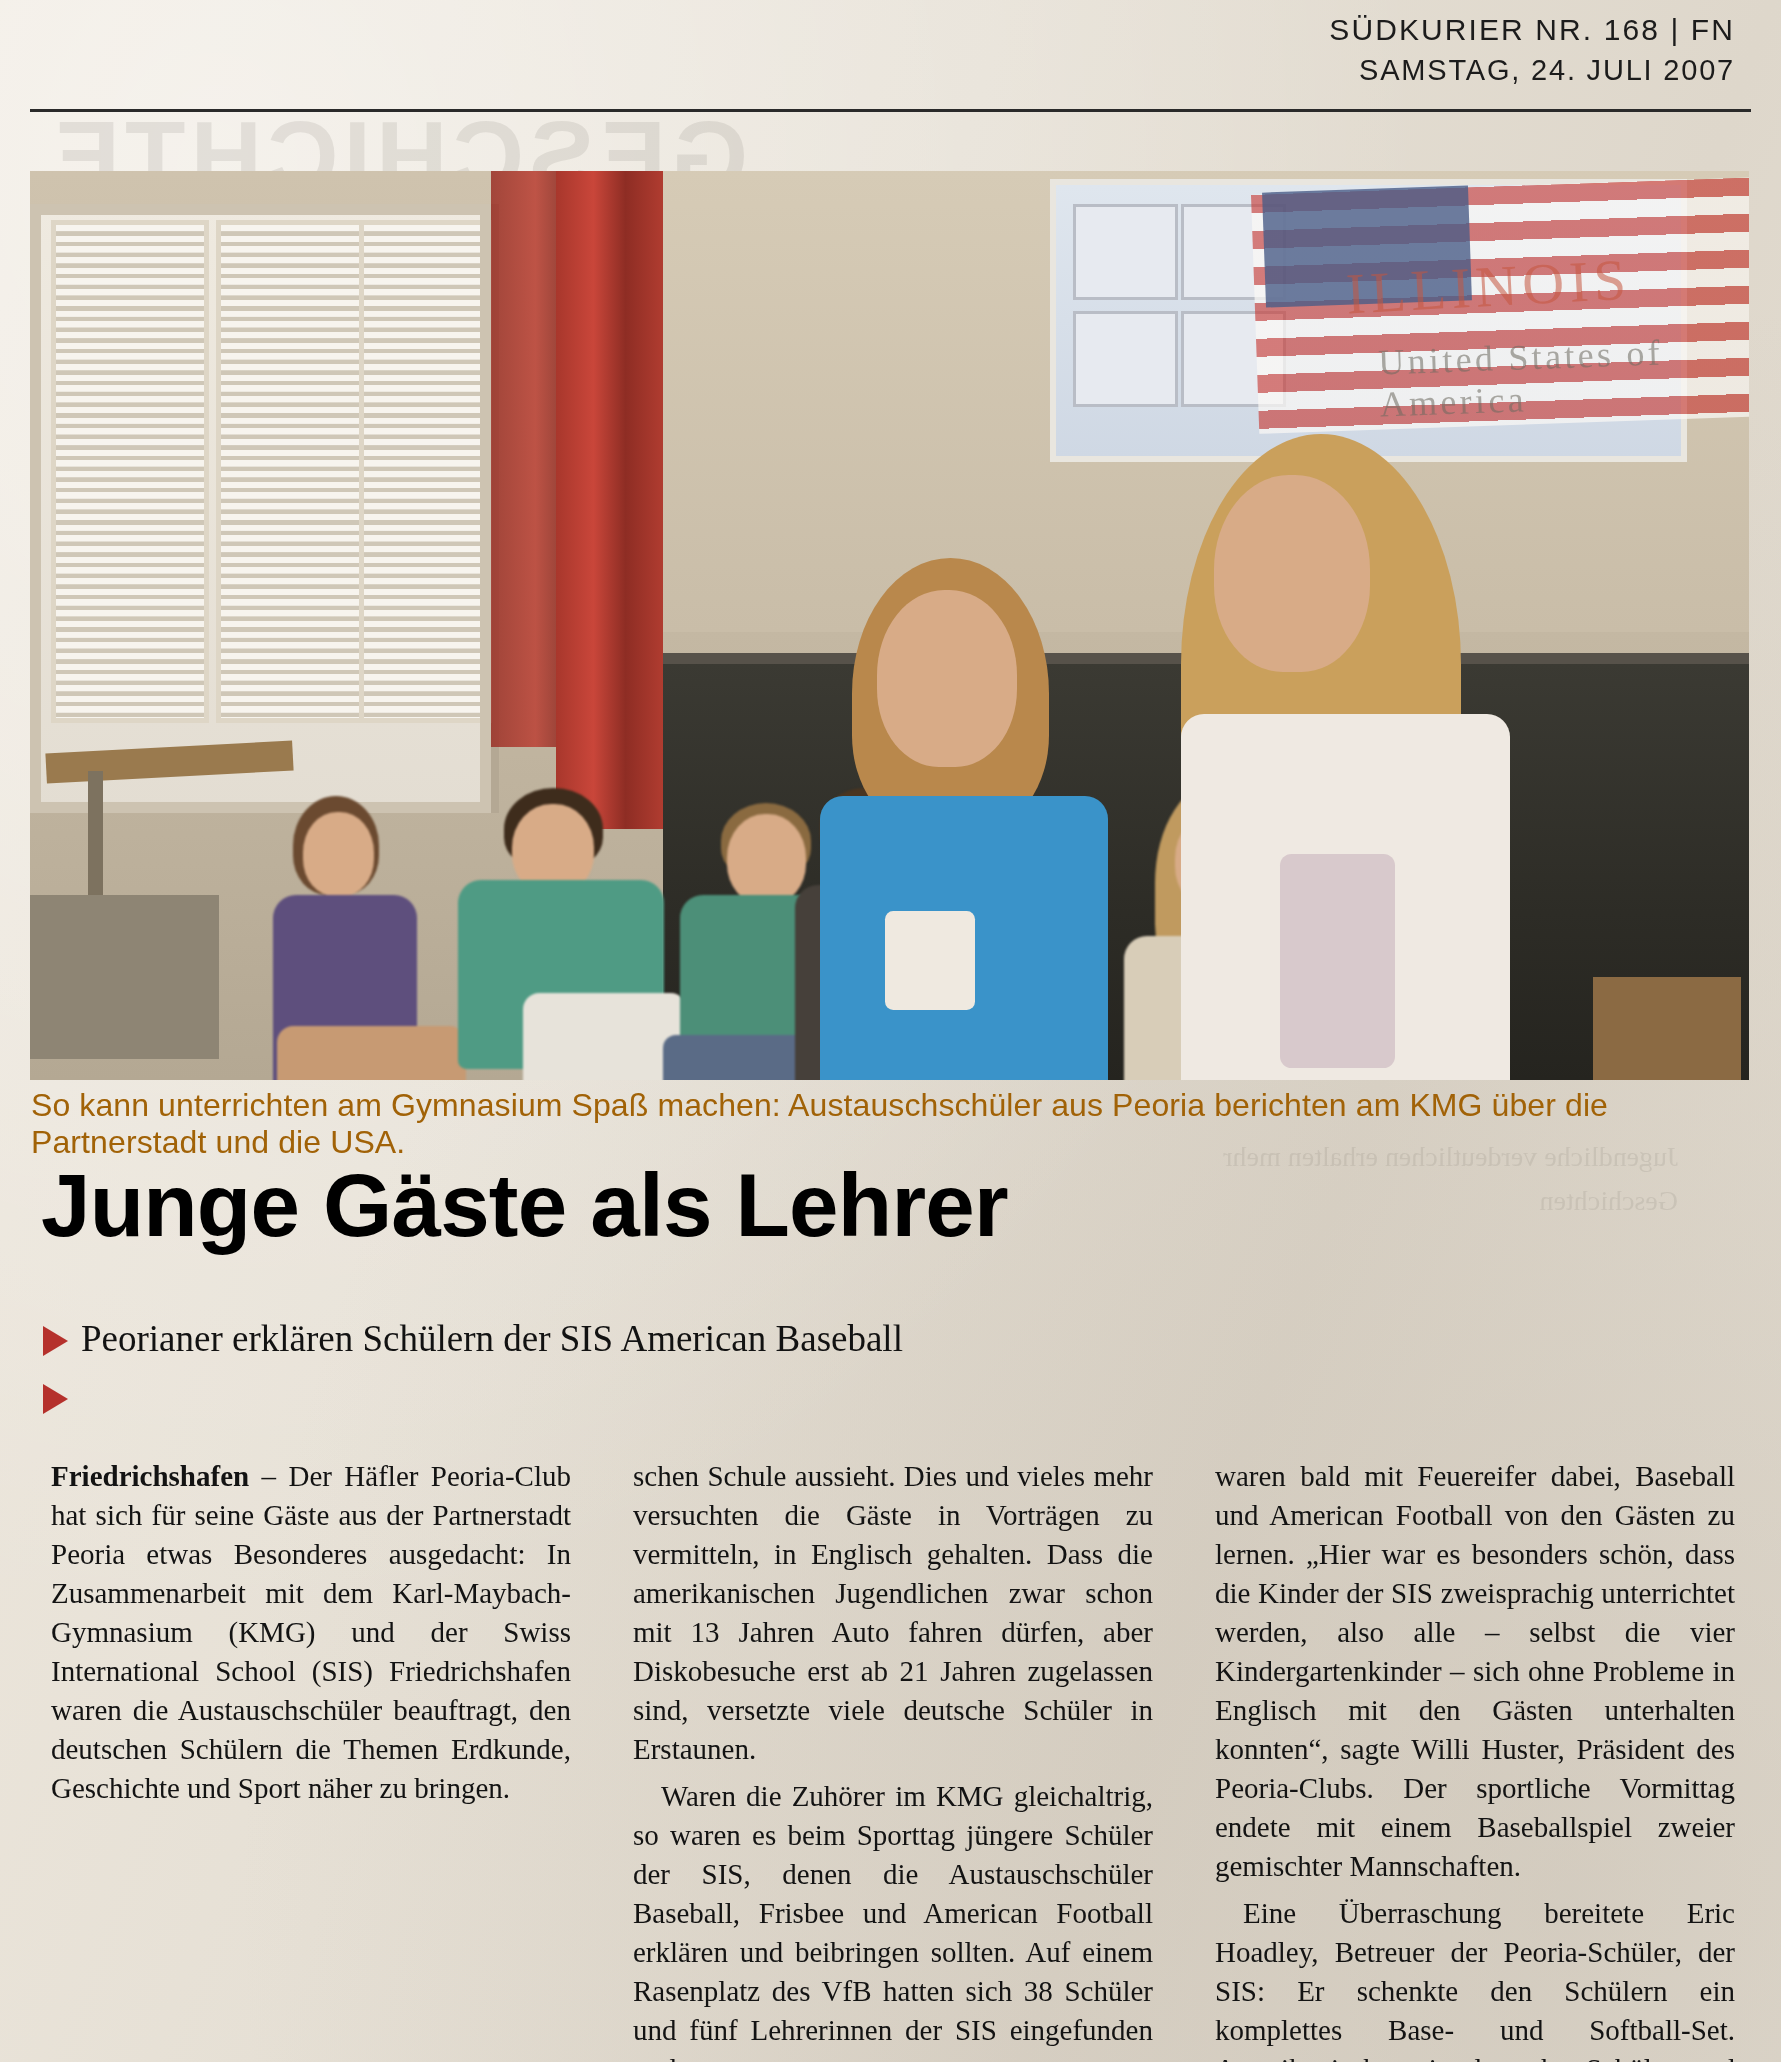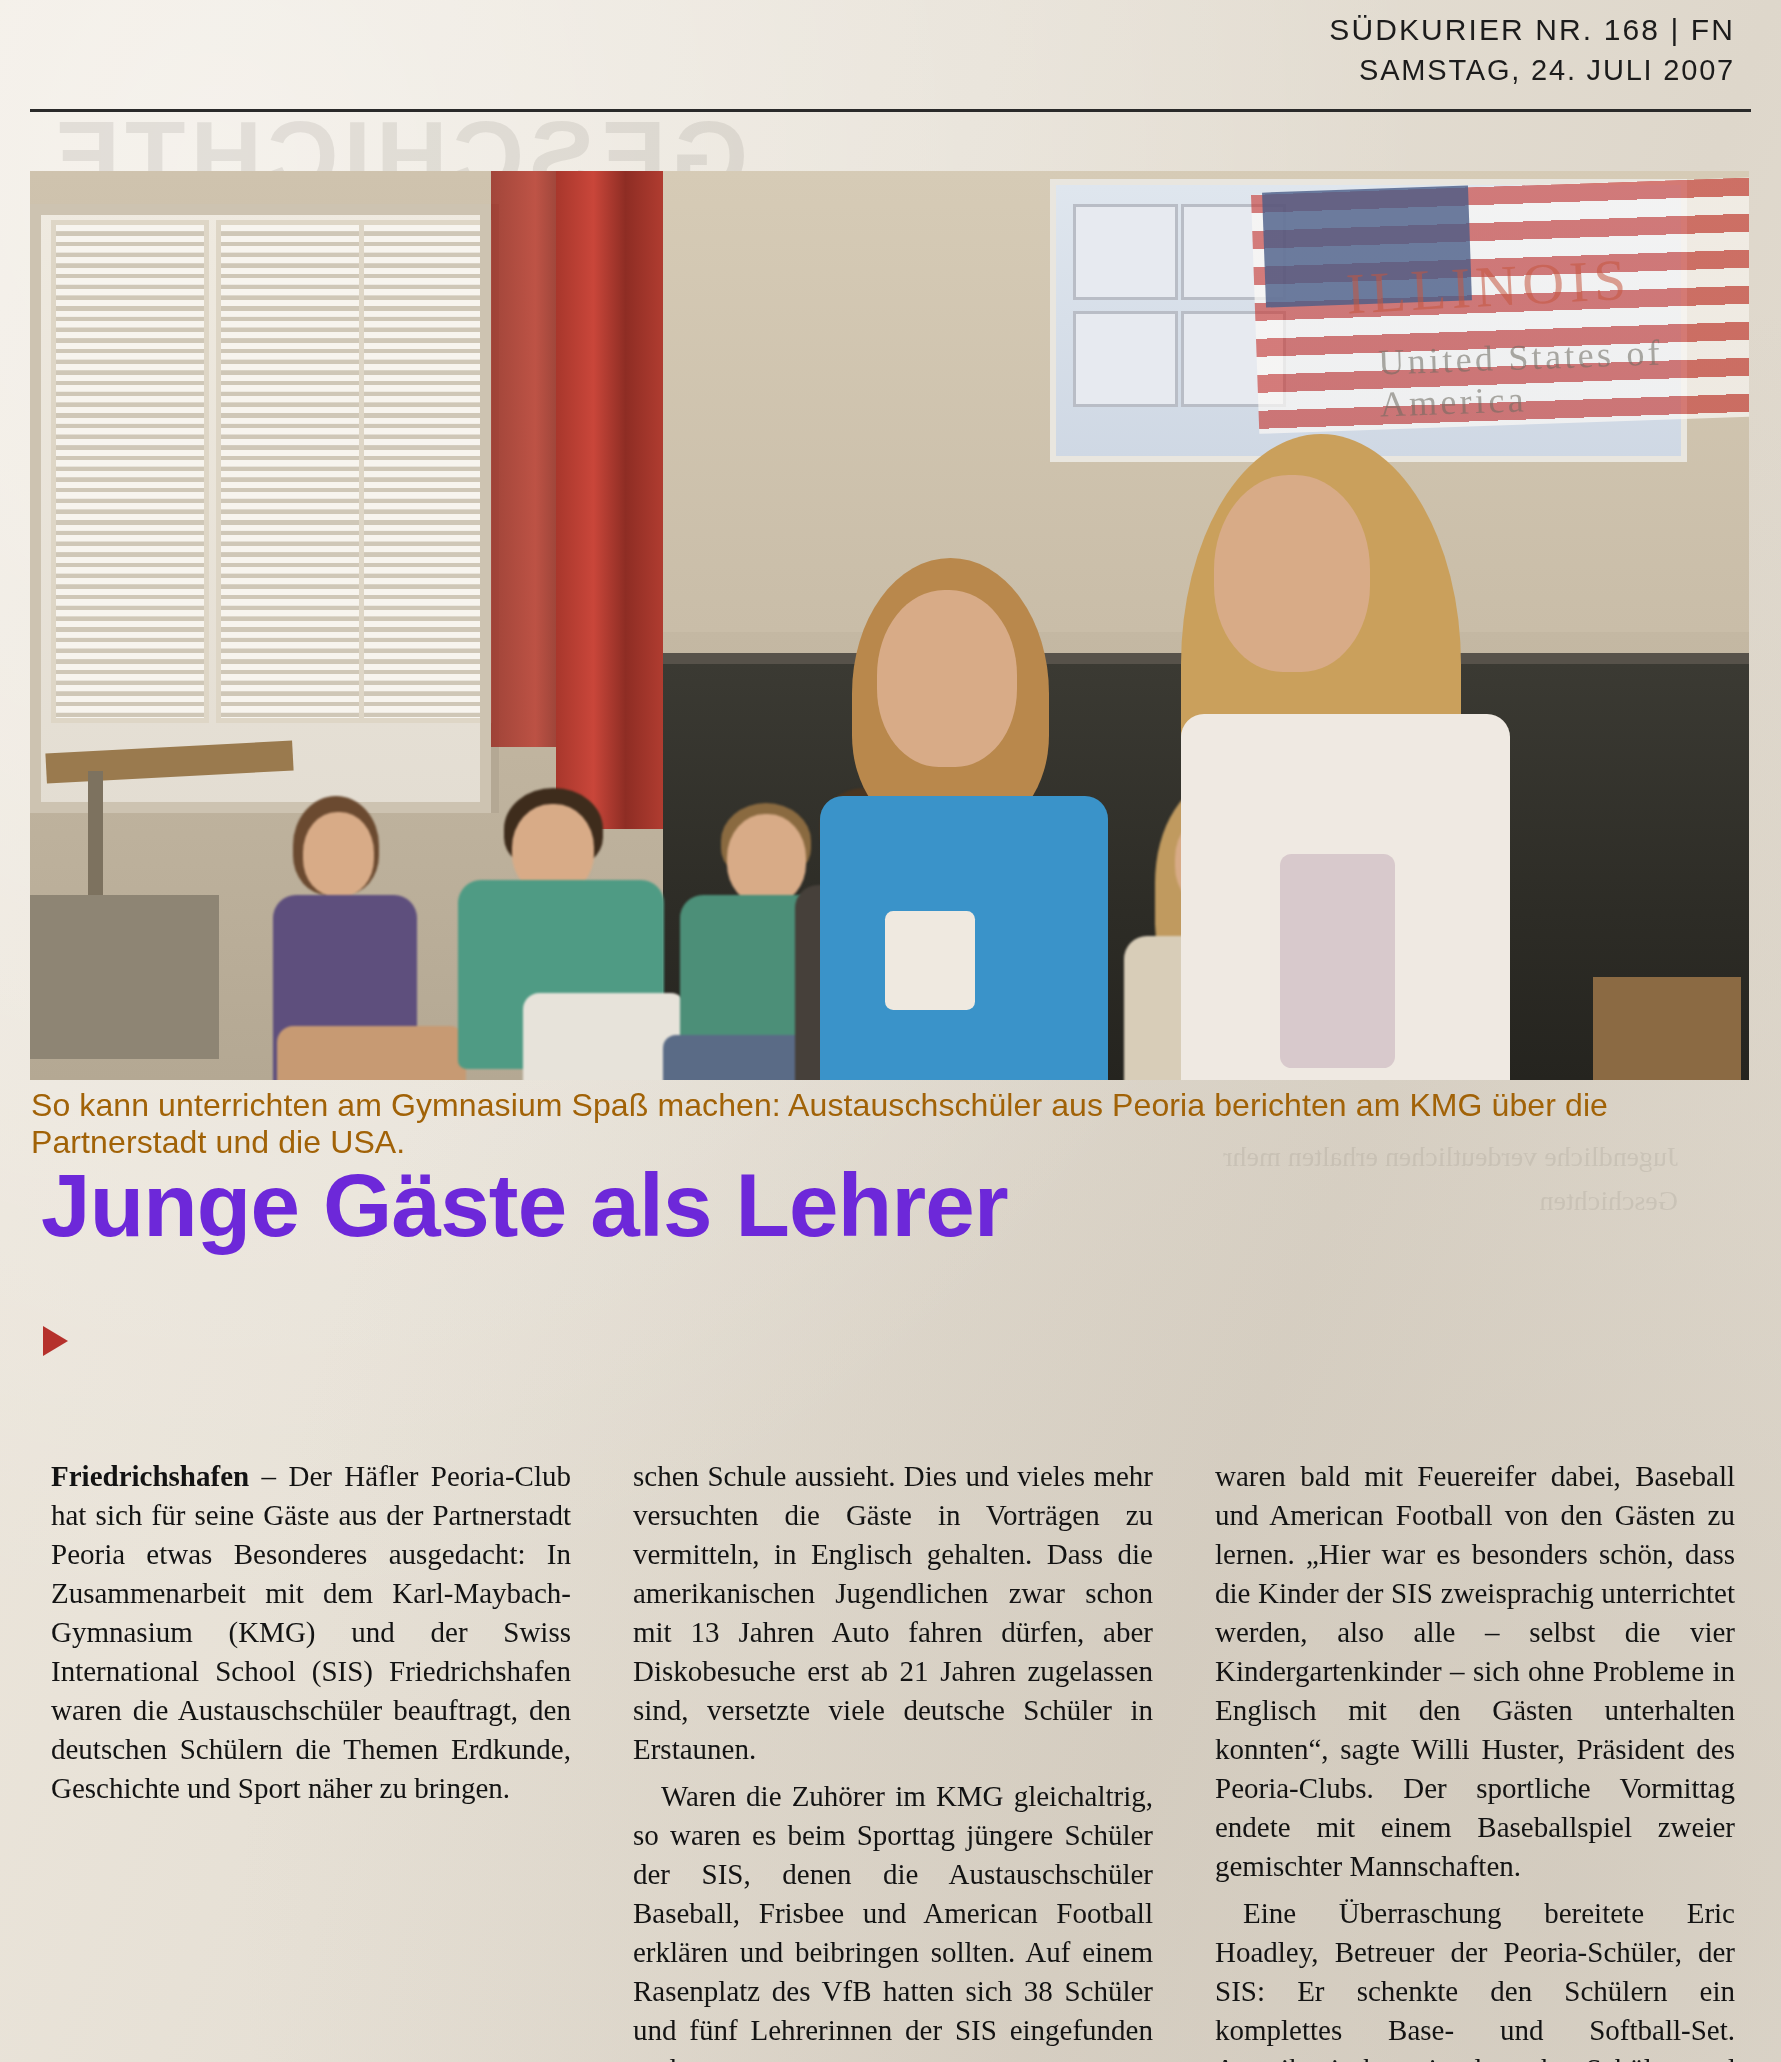--- a/index.html
+++ b/index.html
@@ -245,21 +245,21 @@
   }
 
   .headline {
     position: absolute;
     left: 41px;
     top: 1143px;
     font-family: "Liberation Sans", sans-serif;
     font-weight: bold;
     font-size: 89px;
     letter-spacing: -0.8px;
-    color: #6d28d9;
+    color: #000000;
     margin-top: 11px;
   }
 
   .bullets {
     position: absolute;
     left: 43px;
     top: 1316px;
     width: 1094px;
   }
   .bullet-row {
@@ -405,20 +405,24 @@
     </div>
   </div>
 
   <div class="caption">So kann unterrichten am Gymnasium Spaß machen: Austauschschüler aus Peoria berichten am KMG über die Partnerstadt und die USA.</div>
 
   <h1 class="headline">Junge Gäste als Lehrer</h1>
 
   <div class="bullets">
     <div class="bullet-row">
       <div class="tri"></div>
+      <div class="bullet-text">Peorianer erklären Schülern der SIS American Baseball</div>
+    </div>
+    <div class="bullet-row">
+      <div class="tri"></div>
     </div>
   </div>
 
   <div class="columns">
     <div class="col">
       <p><span class="lead">Friedrichshafen</span><span> – Der Häfler Peoria-Club hat sich für seine Gäste aus der Partnerstadt Peoria etwas Besonderes ausgedacht: In Zusammenarbeit mit dem Karl-Maybach-Gymnasium (KMG) und der Swiss International School (SIS) Friedrichshafen waren die Austauschschüler beauftragt, den deutschen Schülern die Themen Erdkunde, Geschichte und Sport näher zu bringen.</span></p>
     </div>
     <div class="col">
       <p>schen Schule aussieht. Dies und vieles mehr versuchten die Gäste in Vorträgen zu vermitteln, in Englisch gehalten. Dass die amerikanischen Jugendlichen zwar schon mit 13 Jahren Auto fahren dürfen, aber Diskobesuche erst ab 21 Jahren zugelassen sind, versetzte viele deutsche Schüler in Erstaunen.</p>
       <p class="indent">Waren die Zuhörer im KMG gleichaltrig, so waren es beim Sporttag jüngere Schüler der SIS, denen die Austauschschüler Baseball, Frisbee und American Football erklären und beibringen sollten. Auf einem Rasenplatz des VfB hatten sich 38 Schüler und fünf Lehrerinnen der SIS eingefunden und</p>

